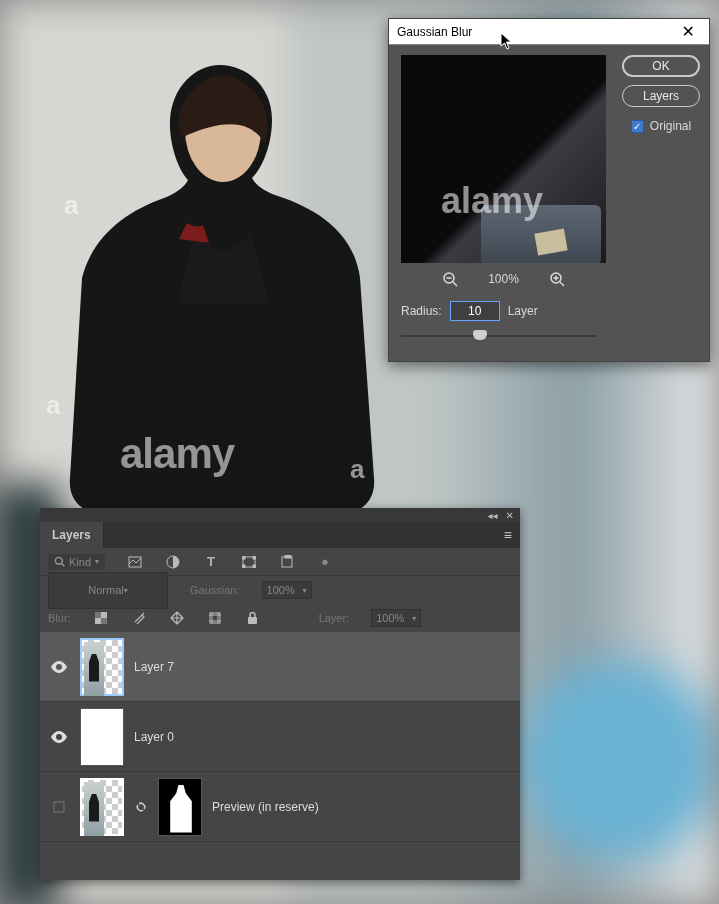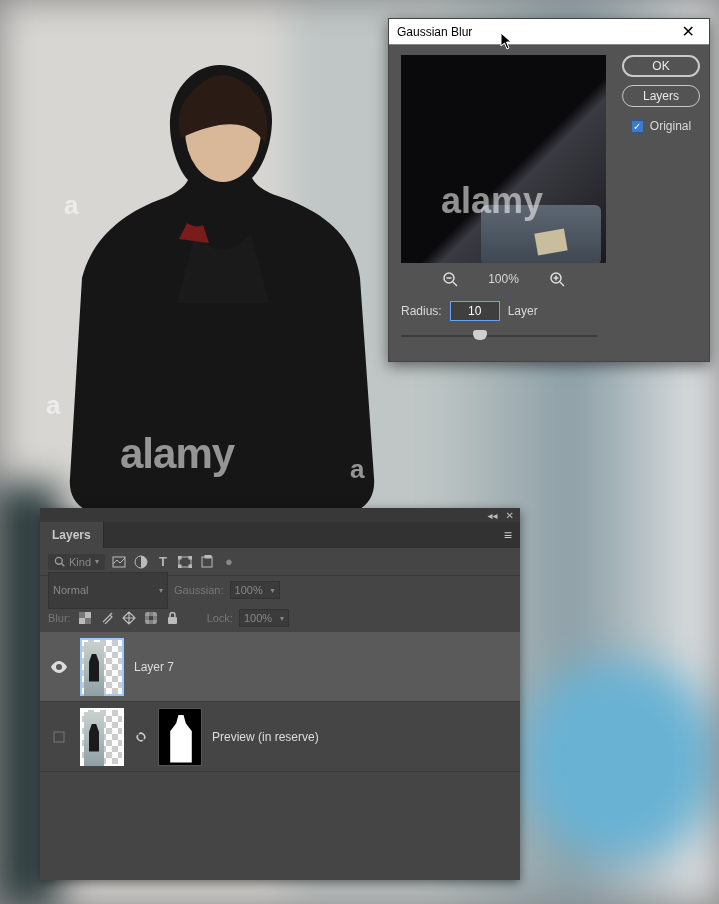--- a/index.html
+++ b/index.html
@@ -146,29 +146,29 @@
   .layers .topbar span { font-size: 10px; color: #bbb; cursor: pointer; }
   .layers .tabrow { height: 26px; background: #323232; display: flex; align-items: center; }
   .layers .tab {
     background: #454545; height: 26px;
     padding: 0 12px; font-size: 12px; font-weight: 700;
     display: flex; align-items: center;
     border-right: 1px solid #2a2a2a;
   }
   .layers .menubtn { margin-left: auto; padding: 0 8px; font-size: 14px; color: #ccc; cursor:pointer; }
 
-  .row { display: flex; align-items: center; height: 28px; padding: 6px 8px; gap: 6px; }
+  .row { display: flex; align-items: center; height: 28px; padding: 6px 8px; gap: 22px; }
   .row.filters { border-bottom: 1px solid #383838; }
   .kind-select { display:flex; align-items:center; gap:4px; background:#3b3b3b; padding:2px 6px; border-radius:3px; color:#888; font-size:11px; cursor:pointer; }
   .kind-select .chev { font-size:8px; }
   .filticon { width:16px; height:16px; display:flex; align-items:center; justify-content:center; color:#b5b5b5; font-size:13px; }
 
   .row.blend select, .blend-drop {
     width: 120px; height: 37px; background: #3b3b3b; color: #888; border: 1px solid #333;
-    font-size: 11px; padding-left: 4px; display:flex; align-items:center; justify-content:space-between; padding-right:4px;
+    font-size: 11px; padding-left: 4px; display:flex; align-items:center; justify-content:center; padding-right:4px;
   }
   .lbl { color: #777; }
   .pct-box { width: 50px; height: 18px; background:#3b3b3b; color:#888; border:1px solid #333; display:flex; align-items:center; justify-content:space-between; padding:0 4px; font-size:11px;}
 
   .layerlist { }
   .layer-row {
     display: flex; align-items: center; height: 70px;
     border-bottom: 1px solid #3a3a3a;
     padding: 0 8px; gap: 10px;
   }
@@ -358,21 +358,21 @@
           <line x1="0" y1="9" x2="12" y2="9"></line>
         </svg>
       </span>
     <span class="filticon">
         <svg width="11" height="13" viewBox="0 0 11 13" fill="#bbb">
           <rect x="1" y="5" width="9" height="7" rx="1"></rect>
           <path d="M3 5 V3 a2.5 2.5 0 0 1 5 0 V5" fill="none" stroke="#bbb" stroke-width="1.5"></path>
         </svg>
       </span>
     <span style="width:14px"></span>
-    <span class="lbl">Lock:</span>
+    <span class="lbl">Layer:</span>
     <div class="pct-box">
       <span>100%</span>
         <span style="font-size:8px">▾</span>
     </div>
   </div>
 
   <div class="layerlist">
 
     <div class="layer-row active">
       <div class="vis">
@@ -381,20 +381,29 @@
           </svg>
       </div>
       <div class="thumb1 active">
           <div class="mini">
             <div class="p"></div>
           </div>
         </div>
       <span class="layer-name">Layer 7</span>
     </div>
 
+    <div class="layer-row">
+      <div class="vis">
+        <svg class="eye" viewBox="0 0 16 12" fill="#ddd">
+            <path d="M8 0 C3 0 0 6 0 6 s3 6 8 6 s8 -6 8 -6 S13 0 8 0 z M8 9 a3 3 0 1 1 0 -6 a3 3 0 0 1 0 6 z"></path>
+          </svg>
+      </div>
+      <div class="thumb-white"></div>
+      <span class="layer-name">Layer 0</span>
+    </div>
 
     <div class="layer-row">
       <div class="vis">
         <svg width="12" height="12" viewBox="0 0 12 12" fill="none" stroke="#777">
             <rect x="1" y="1" width="10" height="10"></rect>
           </svg>
       </div>
       <div class="thumb1">
           <div class="mini">
             <div class="p"></div>

